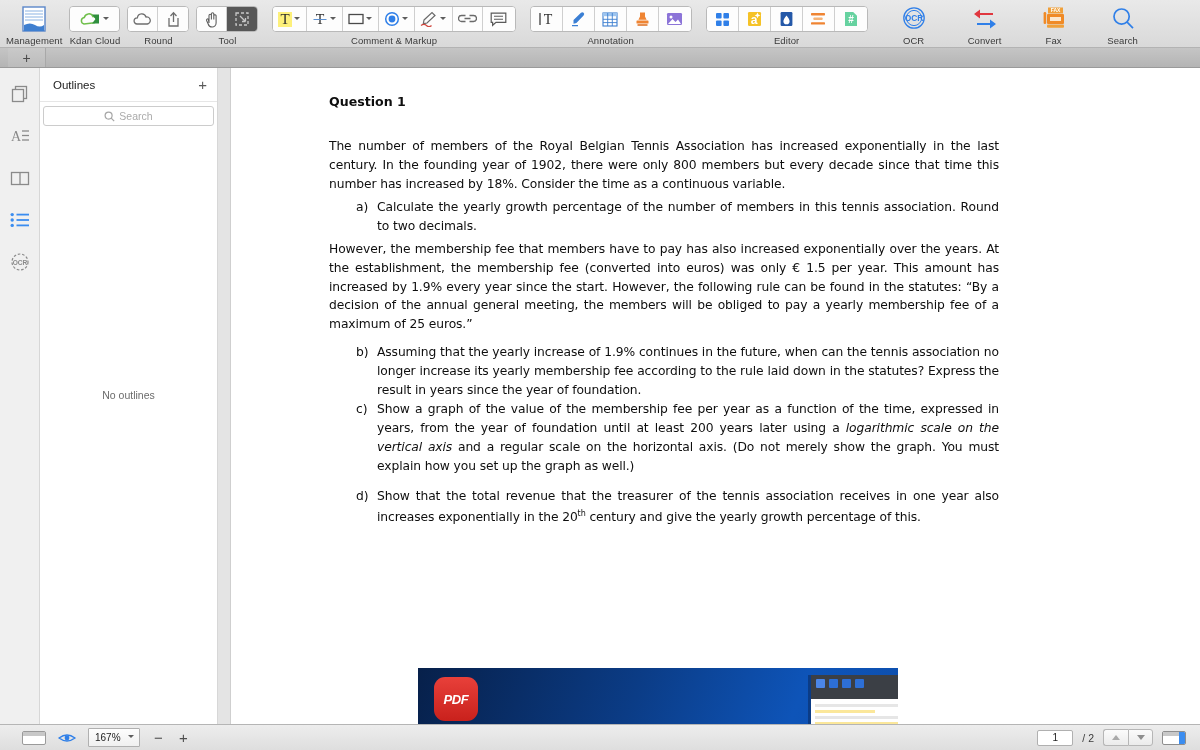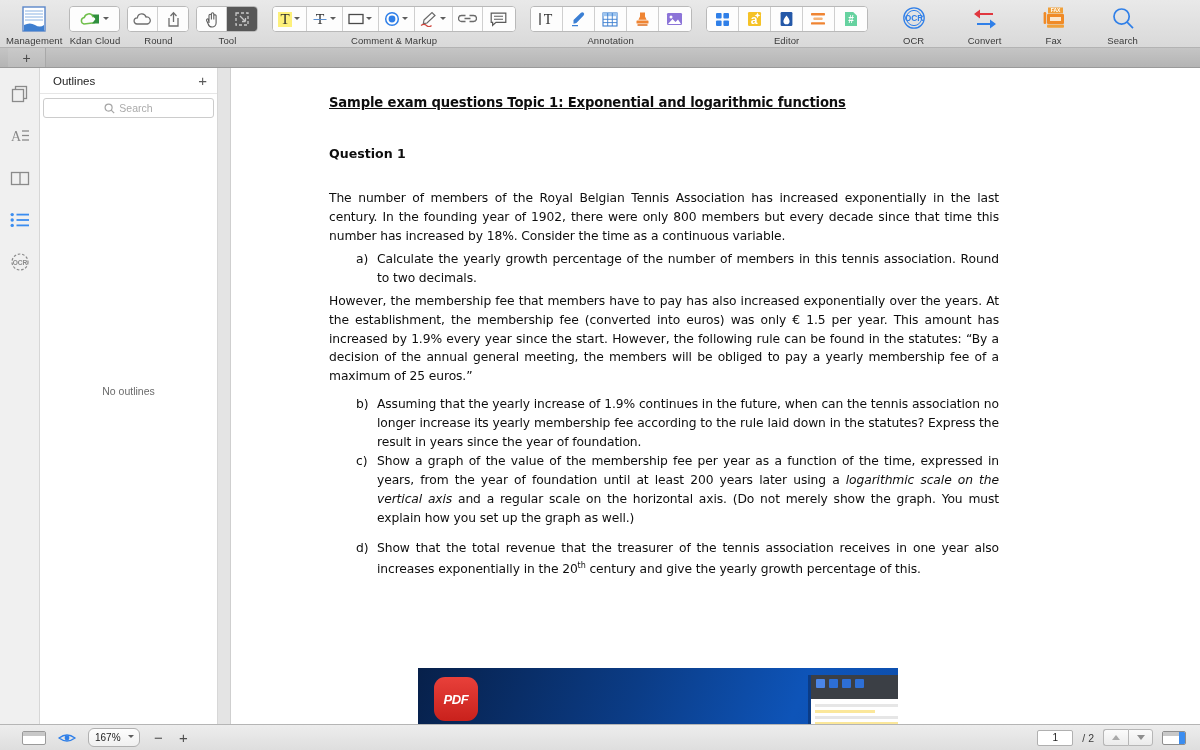--- a/index.html
+++ b/index.html
@@ -91,21 +91,21 @@
     display: flex; align-items: center; justify-content: center;
   }
 
   .sidepanel {
     width: 178px; flex: 0 0 178px; background: #ffffff;
     border-right: 1px solid #d7d7d7;
     display: flex; flex-direction: column;
     position: relative;
   }
   .sp-head {
-    height: 26px; display: flex; align-items: center; justify-content: space-between;
+    height: 34px; display: flex; align-items: center; justify-content: space-between;
     padding: 0 10px 0 13px; border-bottom: 1px solid #e6e6e6;
   }
   .sp-title { font-size: 11.5px; color: #1c1c1c; }
   .sp-plus { font-size: 15px; color: #5a5a5a; line-height: 1; }
   .sp-searchwrap { padding: 4px 3px 0 3px; }
   .sp-search {
     height: 20px; border: 1px solid #ccc; border-radius: 3px; background: #fff;
     display: flex; align-items: center; justify-content: center; gap: 4px;
   }
   .sp-search span { font-size: 10.5px; color: #aaa; }
@@ -203,21 +203,21 @@
   .sb-arrows { display: flex; }
   .sb-arrowbtn {
     width: 25px; height: 17px; background: linear-gradient(to bottom,#fbfbfb,#ebebeb);
     border: 1px solid #b6b6b6; display: flex; align-items: center; justify-content: center;
   }
   .sb-arrowbtn:first-child { border-radius: 3px 0 0 3px; border-right: none; }
   .sb-arrowbtn:last-child { border-radius: 0 3px 3px 0; }
   .tri-up { width:0;height:0;border-left:4px solid transparent;border-right:4px solid transparent;border-bottom:5px solid #a9a9a9; }
   .tri-dn { width:0;height:0;border-left:4px solid transparent;border-right:4px solid transparent;border-top:5px solid #8e8e8e; }
   .zoomsel {
-    width: 52px; height: 19px; border: 1px solid #b0b0b0; border-radius: 6px;
+    width: 52px; height: 19px; border: 1px solid #b0b0b0; border-radius: 1px;
     background: linear-gradient(to bottom,#fdfdfd,#f0f0f0);
     display: flex; align-items: center; justify-content: space-between;
     padding: 0 4px 0 6px; font-size: 10px; color: #222;
   }
   .zoom-pm { font-size: 15px; color: #4d4d4d; line-height: 1; width: 13px; text-align:center;}
   .view-icon-box { width: 24px; height: 14px; border: 1px solid #9a9a9a; border-radius: 2px; background:#fff; display:flex; }
   .vib-l { width: 100%; border-top: 4px solid #c8c8c8; }
   .view-icon-box2 { width: 24px; height: 14px; border: 1px solid #8e8e8e; border-radius: 2px; background:#fff; display:flex; overflow:hidden;}
   .vib2-a { flex: 1 1 auto; border-top: 4px solid #c8c8c8; }
   .vib2-b { width: 6px; background: #3b8df0; }
@@ -567,21 +567,20 @@
         </div>
       </div>
       <div class="sp-empty">No outlines</div>
     </div>
     <div class="sp-gutter"></div>
 
     <div class="docarea">
       <div class="page">
 
         <div class="doc">
-          <div class="doc-title">Sample exam questions Topic 1: Exponential and logarithmic functions</div>
           <div class="q-head">Question 1</div>
 
           <div class="para just">The number of members of the Royal Belgian Tennis Association has increased exponentially in the last century. In the founding year of 1902, there were only 800 members but every decade since that time this number has increased by 18%. Consider the time as a continuous variable.</div>
 
           <ol class="lettered">
             <li>
               <span class="mk">a)</span>
               <span class="tx">Calculate the yearly growth percentage of the number of members in this tennis association. Round to two decimals.</span>
             </li>
           </ol>

